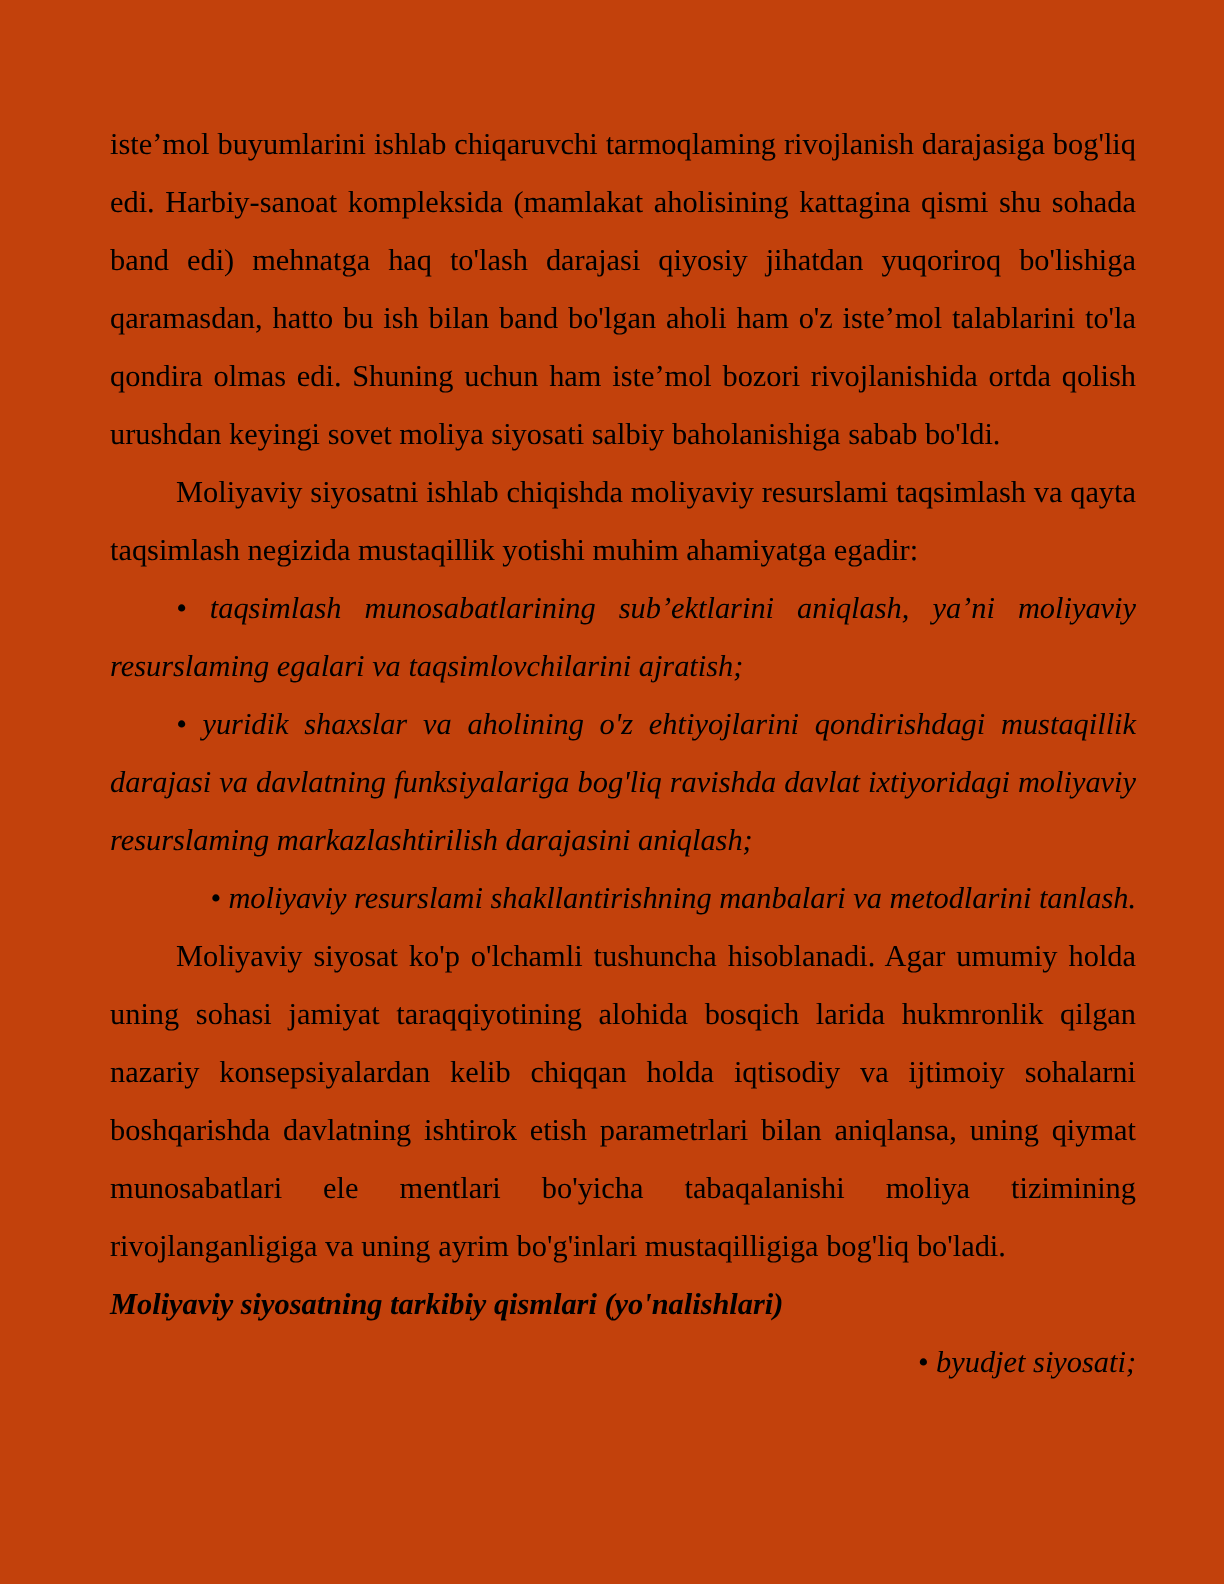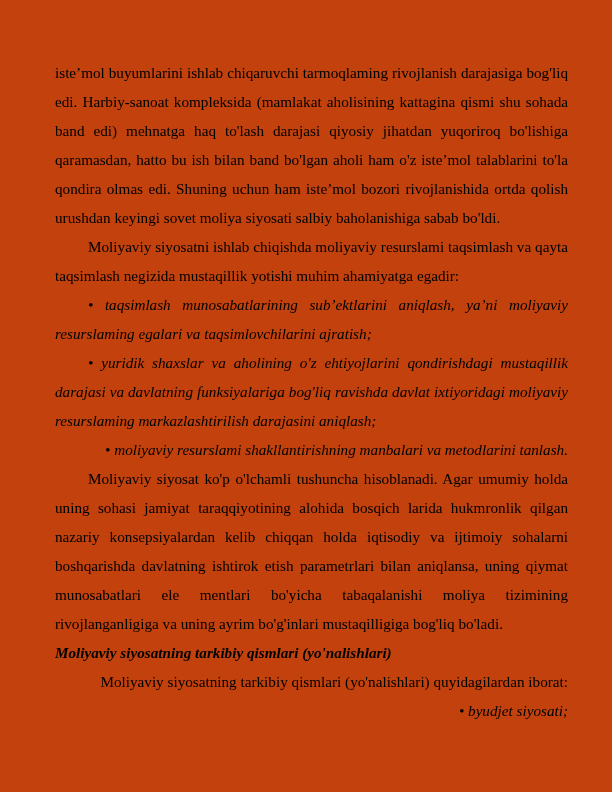--- a/index.html
+++ b/index.html
@@ -75,18 +75,17 @@
 
     <p class="bullet"><span class="bullet-glyph">•</span> <span>yuridik shaxslar va aholining o'z ehtiyojlarini qondirishdagi mustaqillik darajasi va davlatning funksiyalariga bog'liq ravishda davlat ixtiyoridagi moliyaviy resurslaming markazlashtirilish darajasini aniqlash;</span></p>
 
 
     <p class="bullet last-line-left"><span class="bullet-glyph">•</span> <span>moliyaviy resurslami shakllantirishning manbalari va metodlarini tanlash.</span></p>
 
     <p class="body-para">Moliyaviy siyosat ko'p o'lchamli tushuncha hisoblanadi. Agar umumiy holda uning sohasi jamiyat taraqqiyotining alohida bosqich larida hukmronlik qilgan nazariy konsepsiyalardan kelib chiqqan holda iqtisodiy va ijtimoiy sohalarni boshqarishda davlatning ishtirok etish parametrlari bilan aniqlansa, uning qiymat munosabatlari ele mentlari bo'yicha tabaqalanishi moliya tizimining rivojlanganligiga va uning ayrim bo'g'inlari mustaqilligiga bog'liq bo'ladi.</p>
 
     <p class="heading-bi">Moliyaviy siyosatning tarkibiy qismlari (yo'nalishlari)</p>
 
-    <p class="body-para flush last-line-left">Moliyaviy siyosatning tarkibiy qismlari (yo'nalishlari) quyidagilardan iborat:</p>
 
     <p class="bullet last-line-left"><span class="bullet-glyph">•</span> <span>byudjet siyosati;</span></p>
 
   </div>
 </div>
 
 </body></html>

